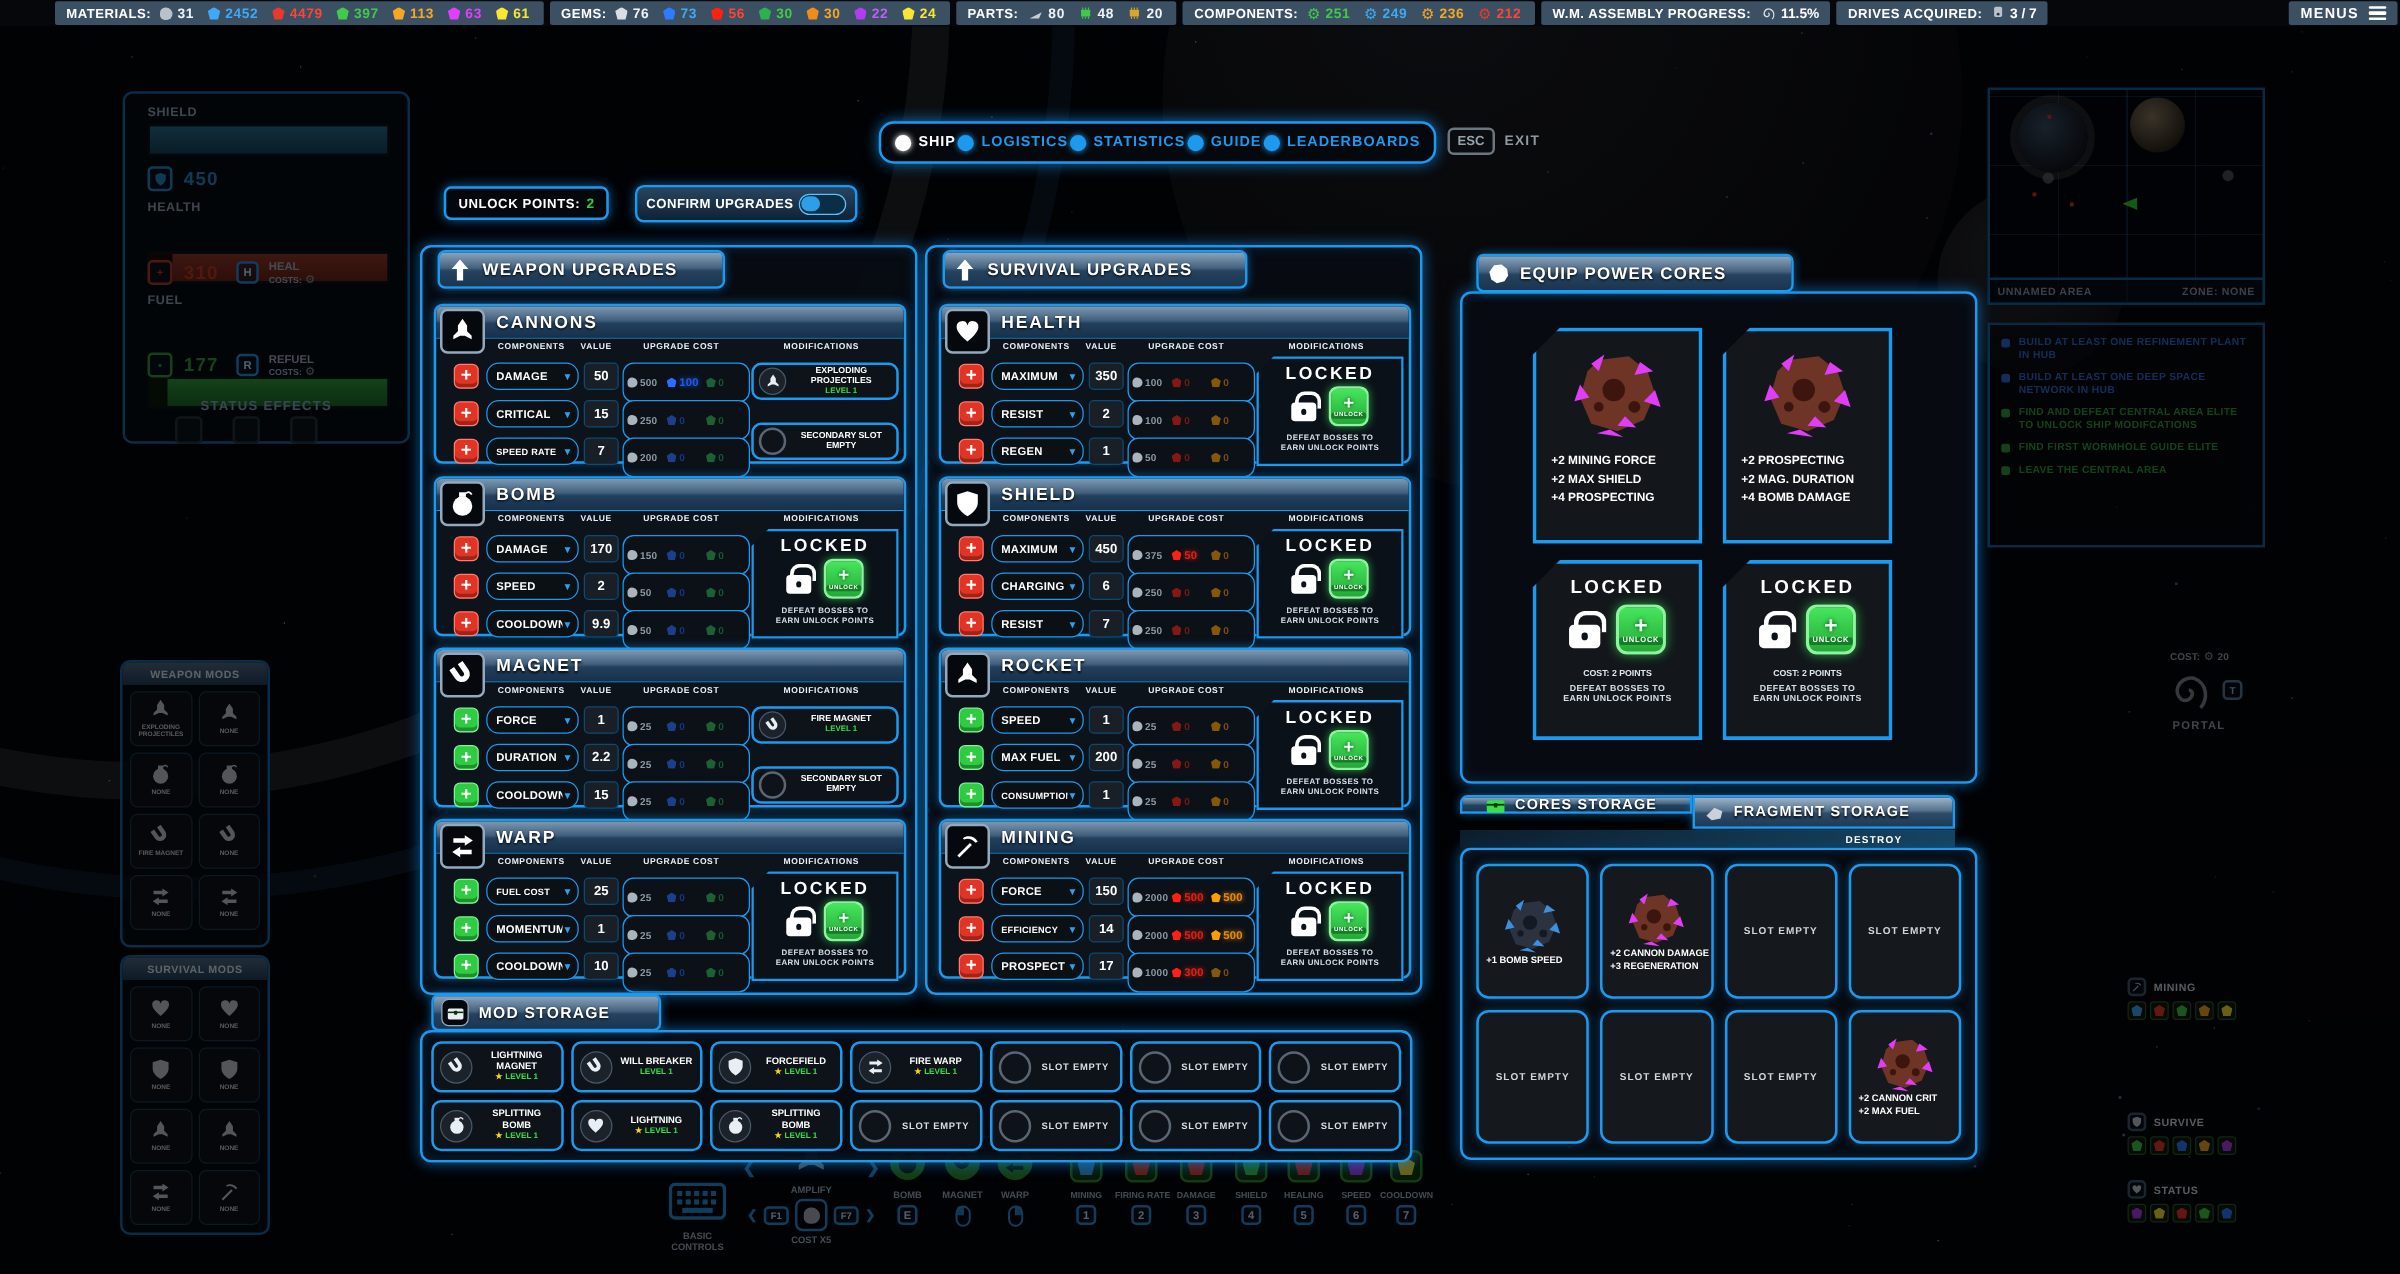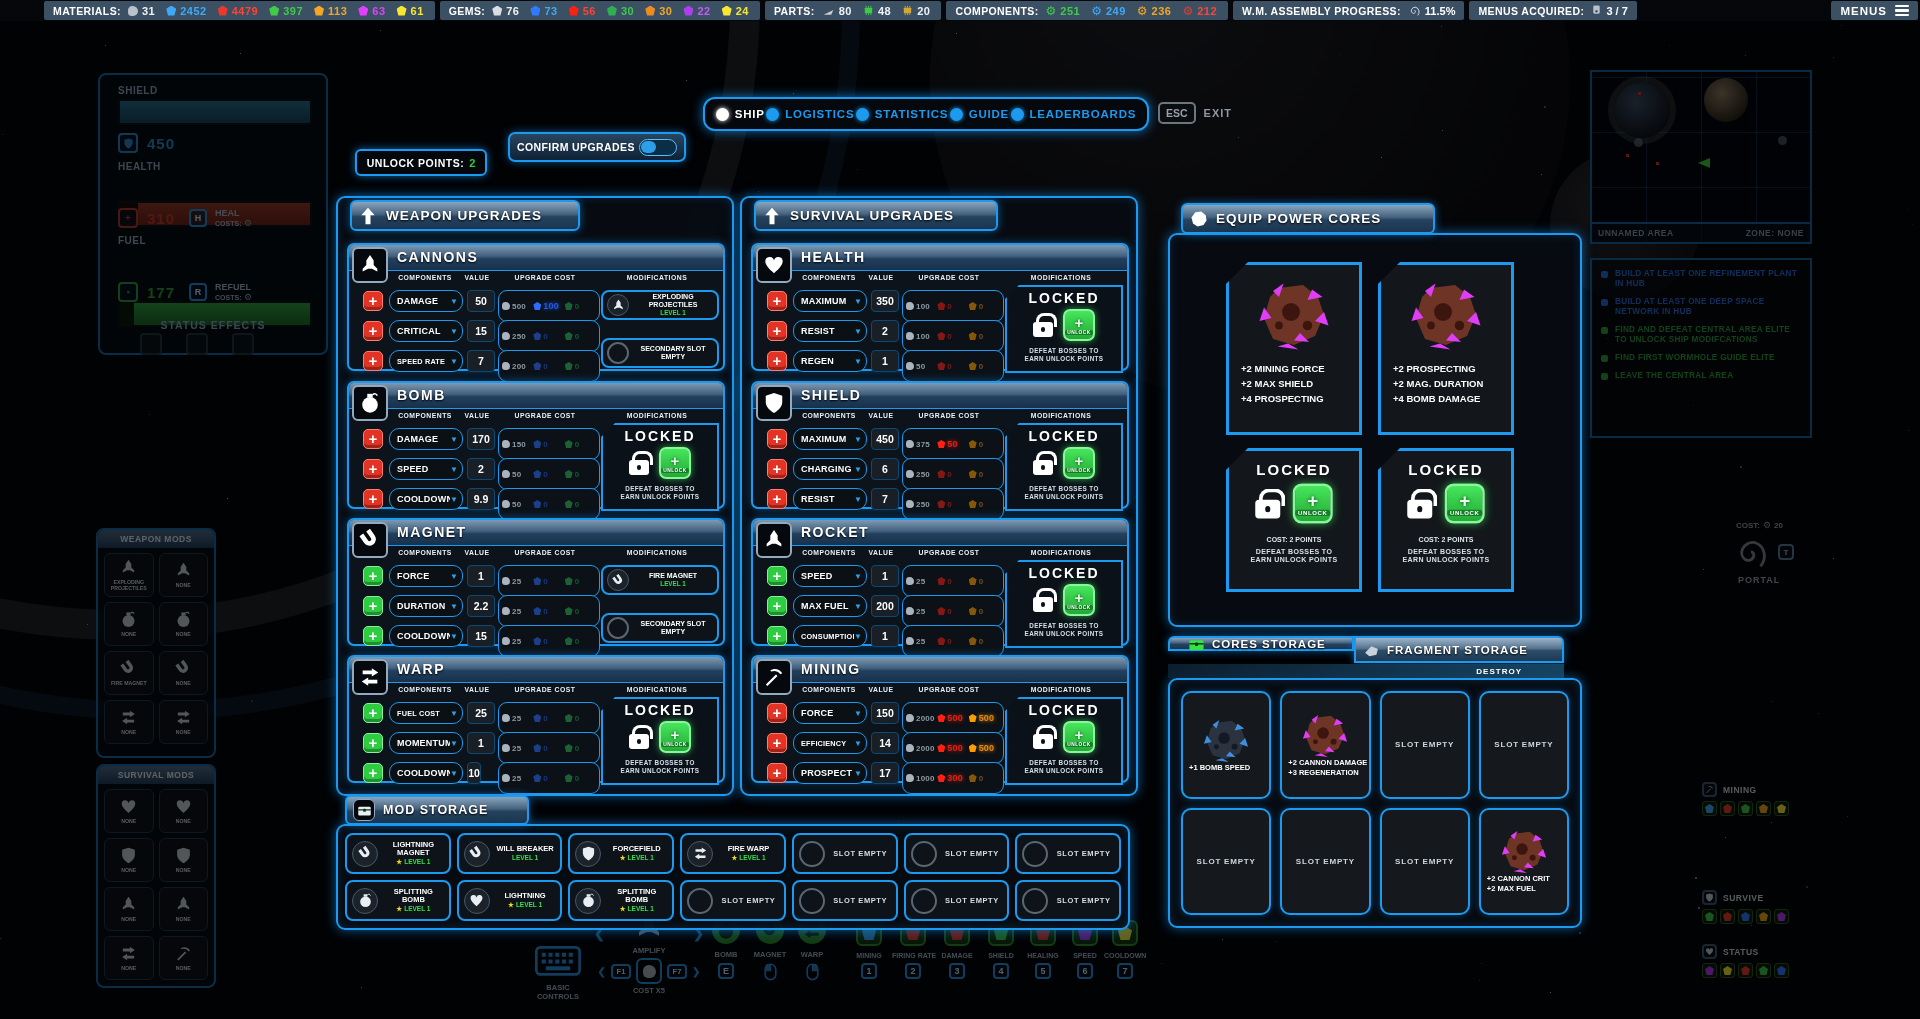--- a/index.html
+++ b/index.html
@@ -701,21 +701,21 @@
       </span>
     </div>
     <div class="abs" style="left:1158px;top:100px;width:120px;height:26px;display:flex;align-items:center">
       <span style="border:2px solid #6a7680;border-radius:5px;color:#96a1aa;font-size:10.5px;padding:3px 6px;background:rgba(10,14,18,.6);cursor:pointer">ESC</span>
       <b style="color:#8d98a2;font-size:11px;margin-left:8px;letter-spacing:1px">EXIT</b>
     </div>
     <div class="abs" style="left:355px;top:149px;width:132px;height:27px;border:2px solid #1b9af0;border-radius:6px;background:#04070b;box-shadow:0 0 9px rgba(20,140,230,.7);display:flex;align-items:center;justify-content:center">
       <b style="color:#fff;font-size:10.5px;letter-spacing:.5px">UNLOCK POINTS:</b>
       <b style="color:#2ecc40;font-size:11px;margin-left:5px">2</b>
     </div>
-    <div class="abs" style="left:508px;top:132px;width:178px;height:30px;border:2px solid #1b9af0;border-radius:7px;background:linear-gradient(180deg,#28455f,#0f2236);box-shadow:0 0 9px rgba(20,140,230,.6);display:flex;align-items:center;justify-content:space-between;padding:0 7px">
+    <div class="abs" style="left:508px;top:148px;width:178px;height:30px;border:2px solid #1b9af0;border-radius:7px;background:linear-gradient(180deg,#28455f,#0f2236);box-shadow:0 0 9px rgba(20,140,230,.6);display:flex;align-items:center;justify-content:space-between;padding:0 7px">
       <b style="color:#fff;font-size:10.5px;letter-spacing:.4px">CONFIRM UPGRADES</b>
       <span style="width:38px;height:17px;border:1.5px solid #57c0ff;border-radius:9px;background:#0b2e47;position:relative;cursor:pointer">
       <i style="position:absolute;left:1px;top:1px;width:15px;height:12px;border-radius:7px;background:#2d9fe8"></i>
       </span>
     </div>
     <div class="abs bpanel" style="left:336px;top:196px;width:398px;height:600px;"></div>
     <div class="abs htab" style="left:350px;top:200px;width:230px;height:31px;padding-left:6px;z-index:2">
         <span style="width:20px;height:20px;margin-right:8px">
         <svg viewBox="0 0 24 24">
           <path fill="#fff" d="M12 2l8 9h-5v11H9V11H4z"></path>
@@ -1047,21 +1047,21 @@
         <span class="cost zero " style="color:#1f9e46">
               <i class="ore " style="background:#2fae52"></i>
               <b>0</b>
         </span>
       </div>
       <div class="plusbtn plus-green" style="left:14px;top:106px">+</div>
       <div class="statpill" style="left:40px;top:105px;width:74px">
             <span style="font-size:9px">COOLDOWN</span>
         <em>▼</em>
       </div>
-      <div class="valbox" style="left:118px;top:105px;width:14px">10</div>
+      <div class="valbox" style="left:118px;top:105px;width:28px">10</div>
       <div class="costbox" style="left:149px;top:105px;width:102px">
         <span class="cost  " style="color:#8d99a3">
               <i class="ore rockore" style="background:#aab4bd"></i>
               <b>25</b>
         </span>
         <span class="cost zero " style="color:#2458e8">
               <i class="ore " style="background:#2f6bff"></i>
               <b>0</b>
         </span>
         <span class="cost zero " style="color:#1f9e46">
@@ -1869,21 +1869,21 @@
     <div class="seg">
       <span class="lbl">W.M. ASSEMBLY PROGRESS:</span>
       <span style="width:13px;height:13px;display:inline-block;margin-right:4px">
         <svg viewBox="0 0 40 40">
           <path d="M20 20a3 3 0 0 1 3 3 6 6 0 0 1-9 5 9 9 0 0 1-3-11 12 12 0 0 1 13-7 15 15 0 0 1 10 12 17 17 0 0 1-4 13" stroke="#d7dee4" stroke-width="3" fill="none"></path>
         </svg>
       </span>
       <b style="color:#fff;font-size:11px">11.5%</b>
     </div>
     <div class="seg">
-      <span class="lbl">MENUS ACQUIRED:</span>
+      <span class="lbl">DRIVES ACQUIRED:</span>
       <span style="width:11px;height:13px;display:inline-block;margin-right:4px">
         <svg viewBox="0 0 24 24">
           <rect x="5" y="3" width="14" height="18" rx="3" fill="#b9c2ca"></rect>
           <circle cx="12" cy="16" r="2.5" fill="#2a3540"></circle>
         </svg>
       </span>
       <b style="color:#fff;font-size:11px">3 / 7</b>
     </div>
     <div class="seg" style="margin-left:auto;margin-right:2px;cursor:pointer">
       <span class="lbl" style="margin-right:8px;font-size:11.5px;letter-spacing:1px">MENUS</span>

